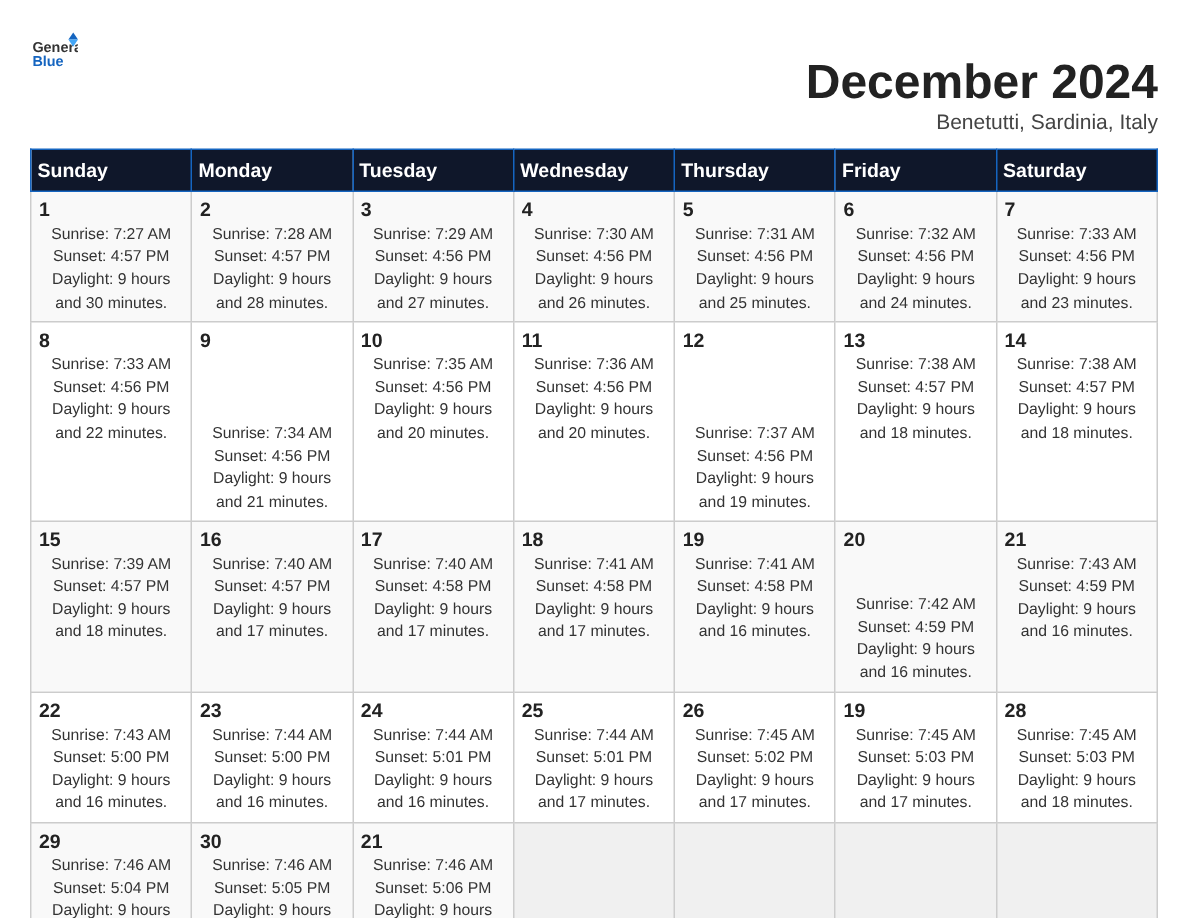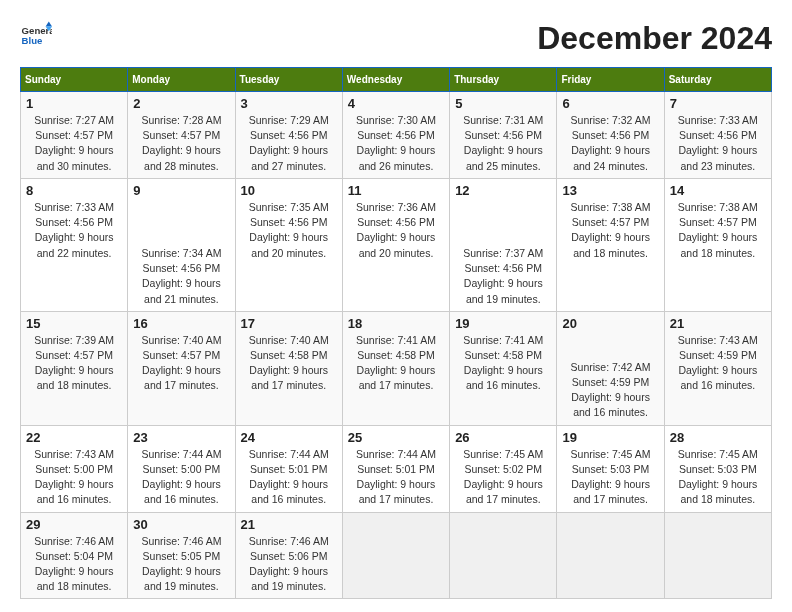--- a/index.html
+++ b/index.html
@@ -20,41 +20,42 @@
       display: flex;
       align-items: center;
       gap: 4px;
     }
     .logo-icon {
       width: 32px;
       height: 32px;
     }
     .title-block {
       text-align: right;
+      margin-top: 16px;
     }
     .month-title {
       font-size: 32px;
       font-weight: bold;
       color: #222;
     }
     .subtitle {
       font-size: 14px;
       color: #444;
     }
     table {
       width: 100%;
       border-collapse: collapse;
       font-size: 11px;
     }
     thead tr th {
-      background: #4d7c0f;
+      background: #0f172a;
       color: #fff;
       padding: 6px 4px;
       text-align: left;
-      font-size: 10px;
+      font-size: 13px;
       font-weight: bold;
       border: 1px solid #1565c0;
     }
     tbody tr td {
       border: 1px solid #ccc;
       vertical-align: top;
       padding: 4px 5px;
       width: 107px;
       min-height: 80px;
       background: #fff;
@@ -86,20 +87,21 @@
   <div class="logo">
     <svg class="logo-icon" viewBox="0 0 40 40">
       <text x="2" y="18" font-size="12" font-weight="bold" fill="#333" font-family="Arial">General</text>
       <text x="2" y="30" font-size="12" font-weight="bold" fill="#1565c0" font-family="Arial">Blue</text>
       <polygon points="32,8 40,8 36,2" fill="#1565c0"></polygon>
       <polygon points="32,8 40,8 36,14" fill="#42a5f5"></polygon>
     </svg>
   </div>
   <div class="title-block">
     <div class="month-title">December 2024</div>
+    <div class="subtitle">Benetutti, Sardinia, Italy</div>
   </div>
 </div>
 
 <table>
   <thead>
     <tr>
     <th>Sunday</th>
         <th>Monday</th>
         <th>Tuesday</th>
         <th>Wednesday</th>

